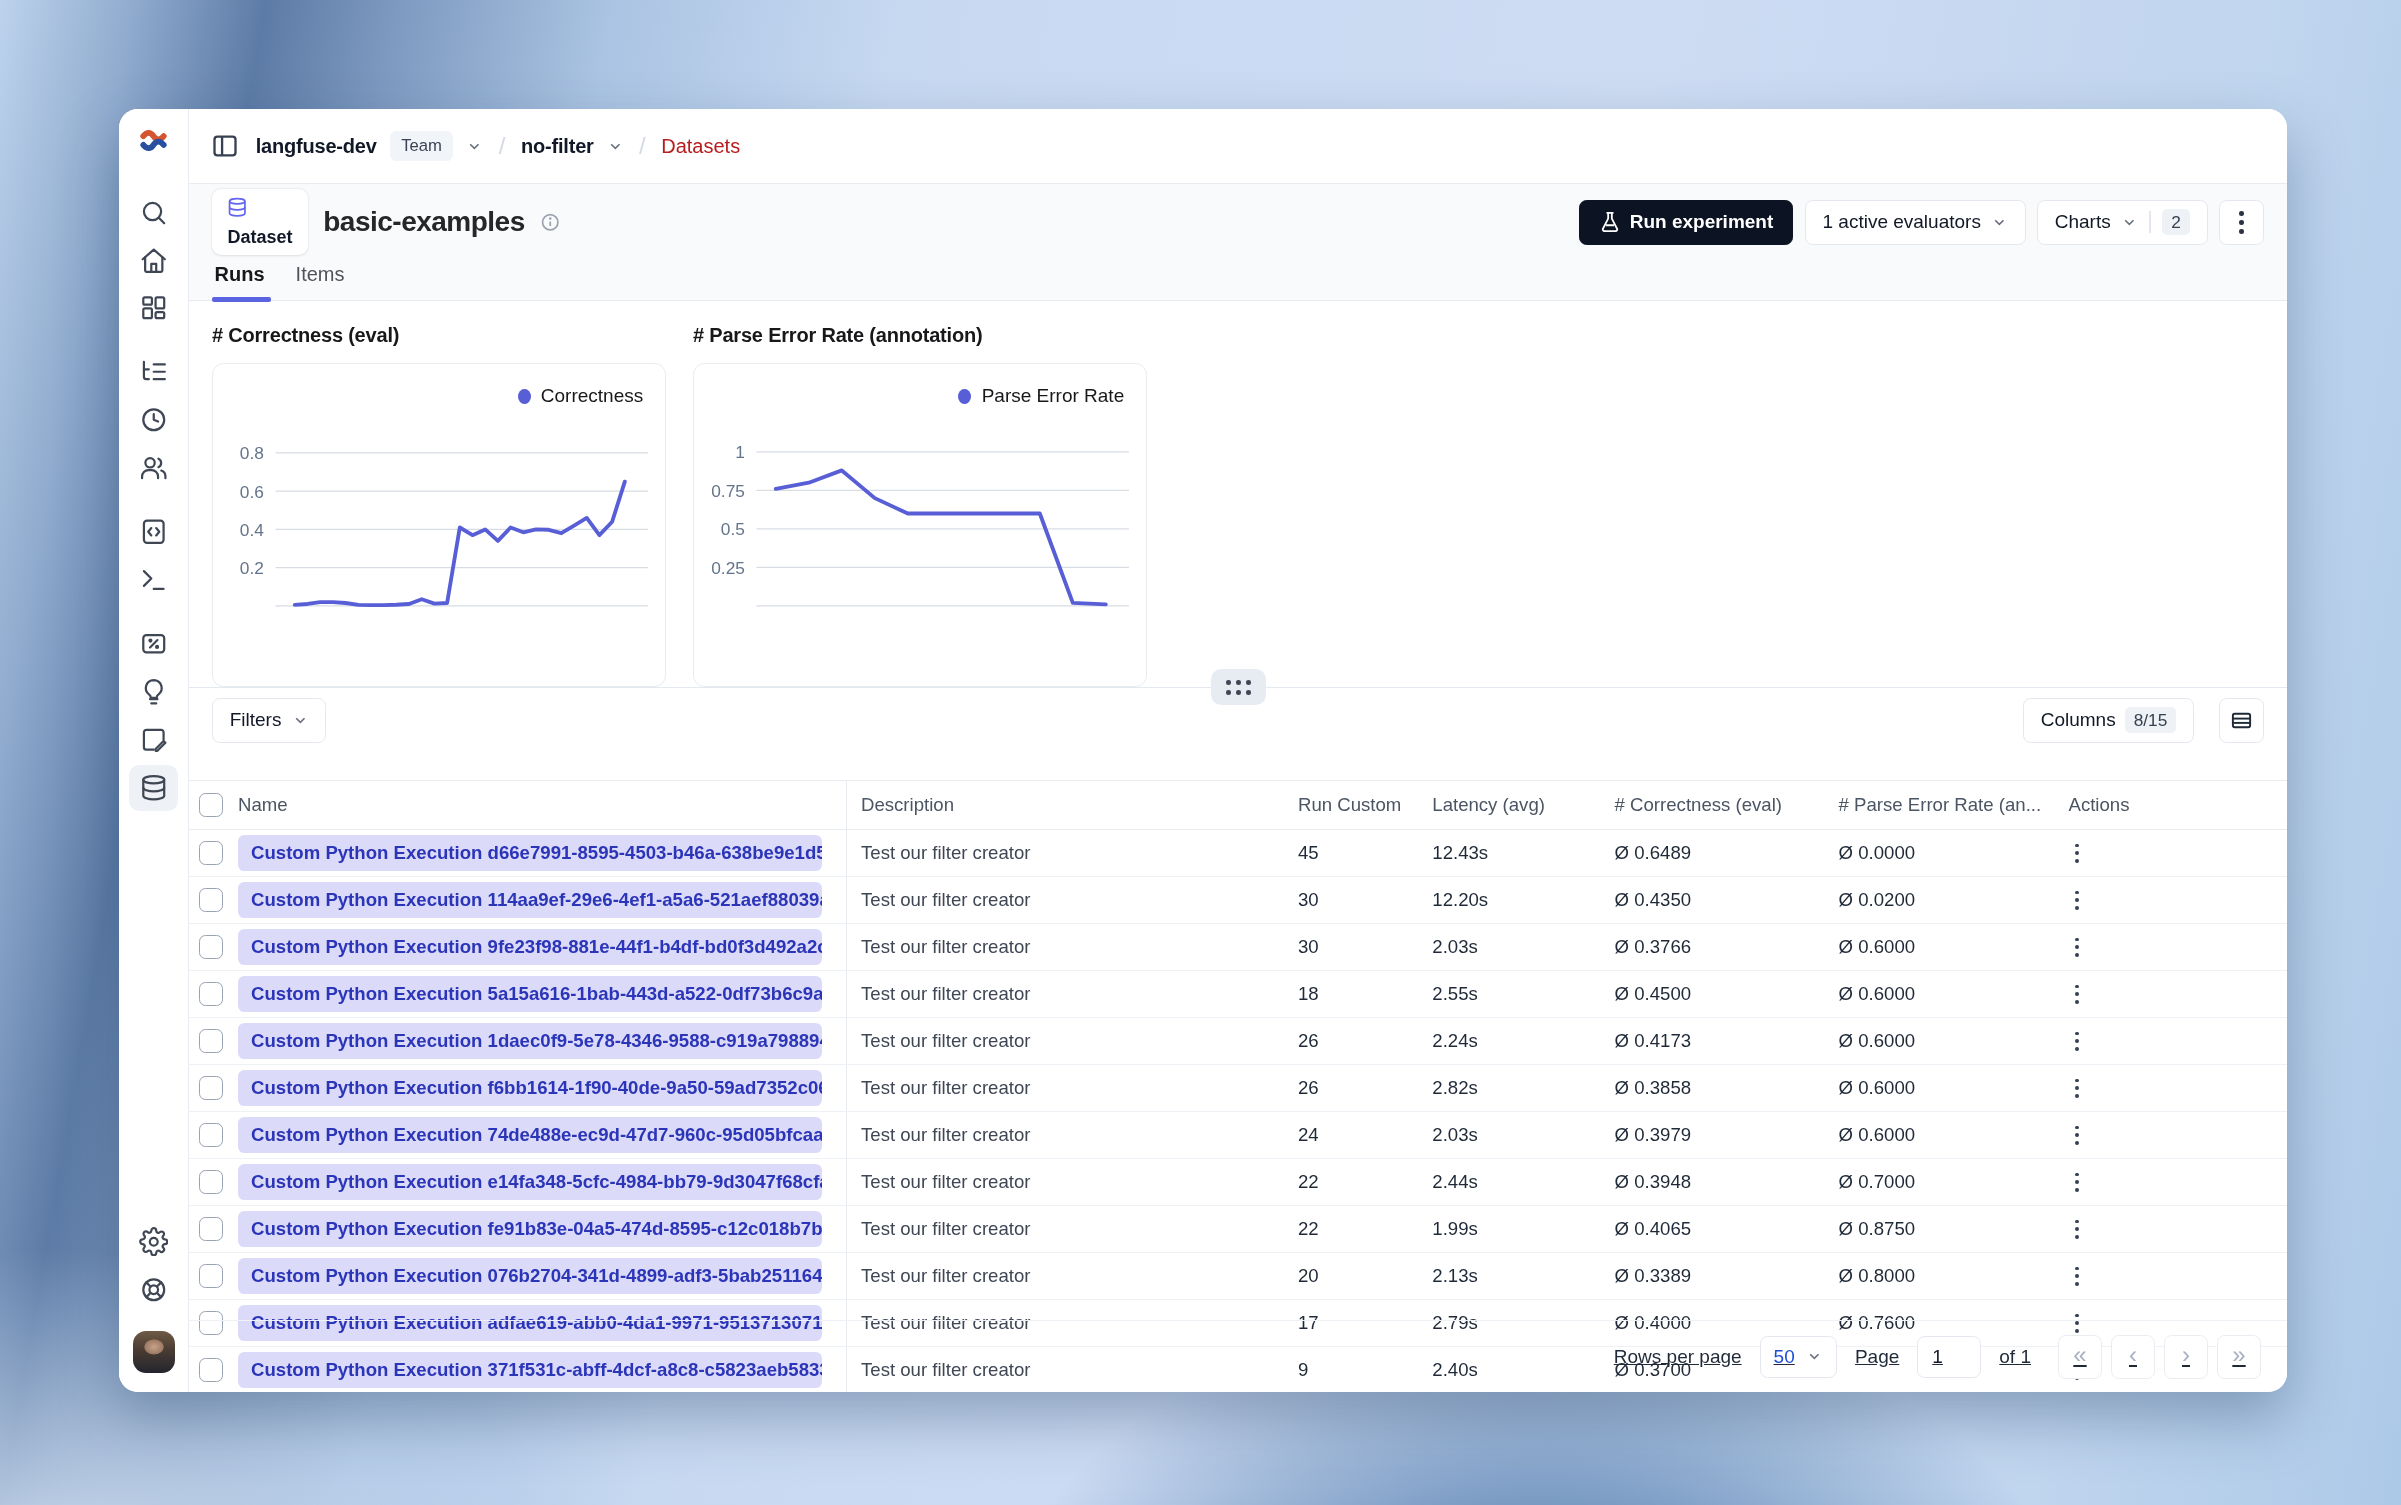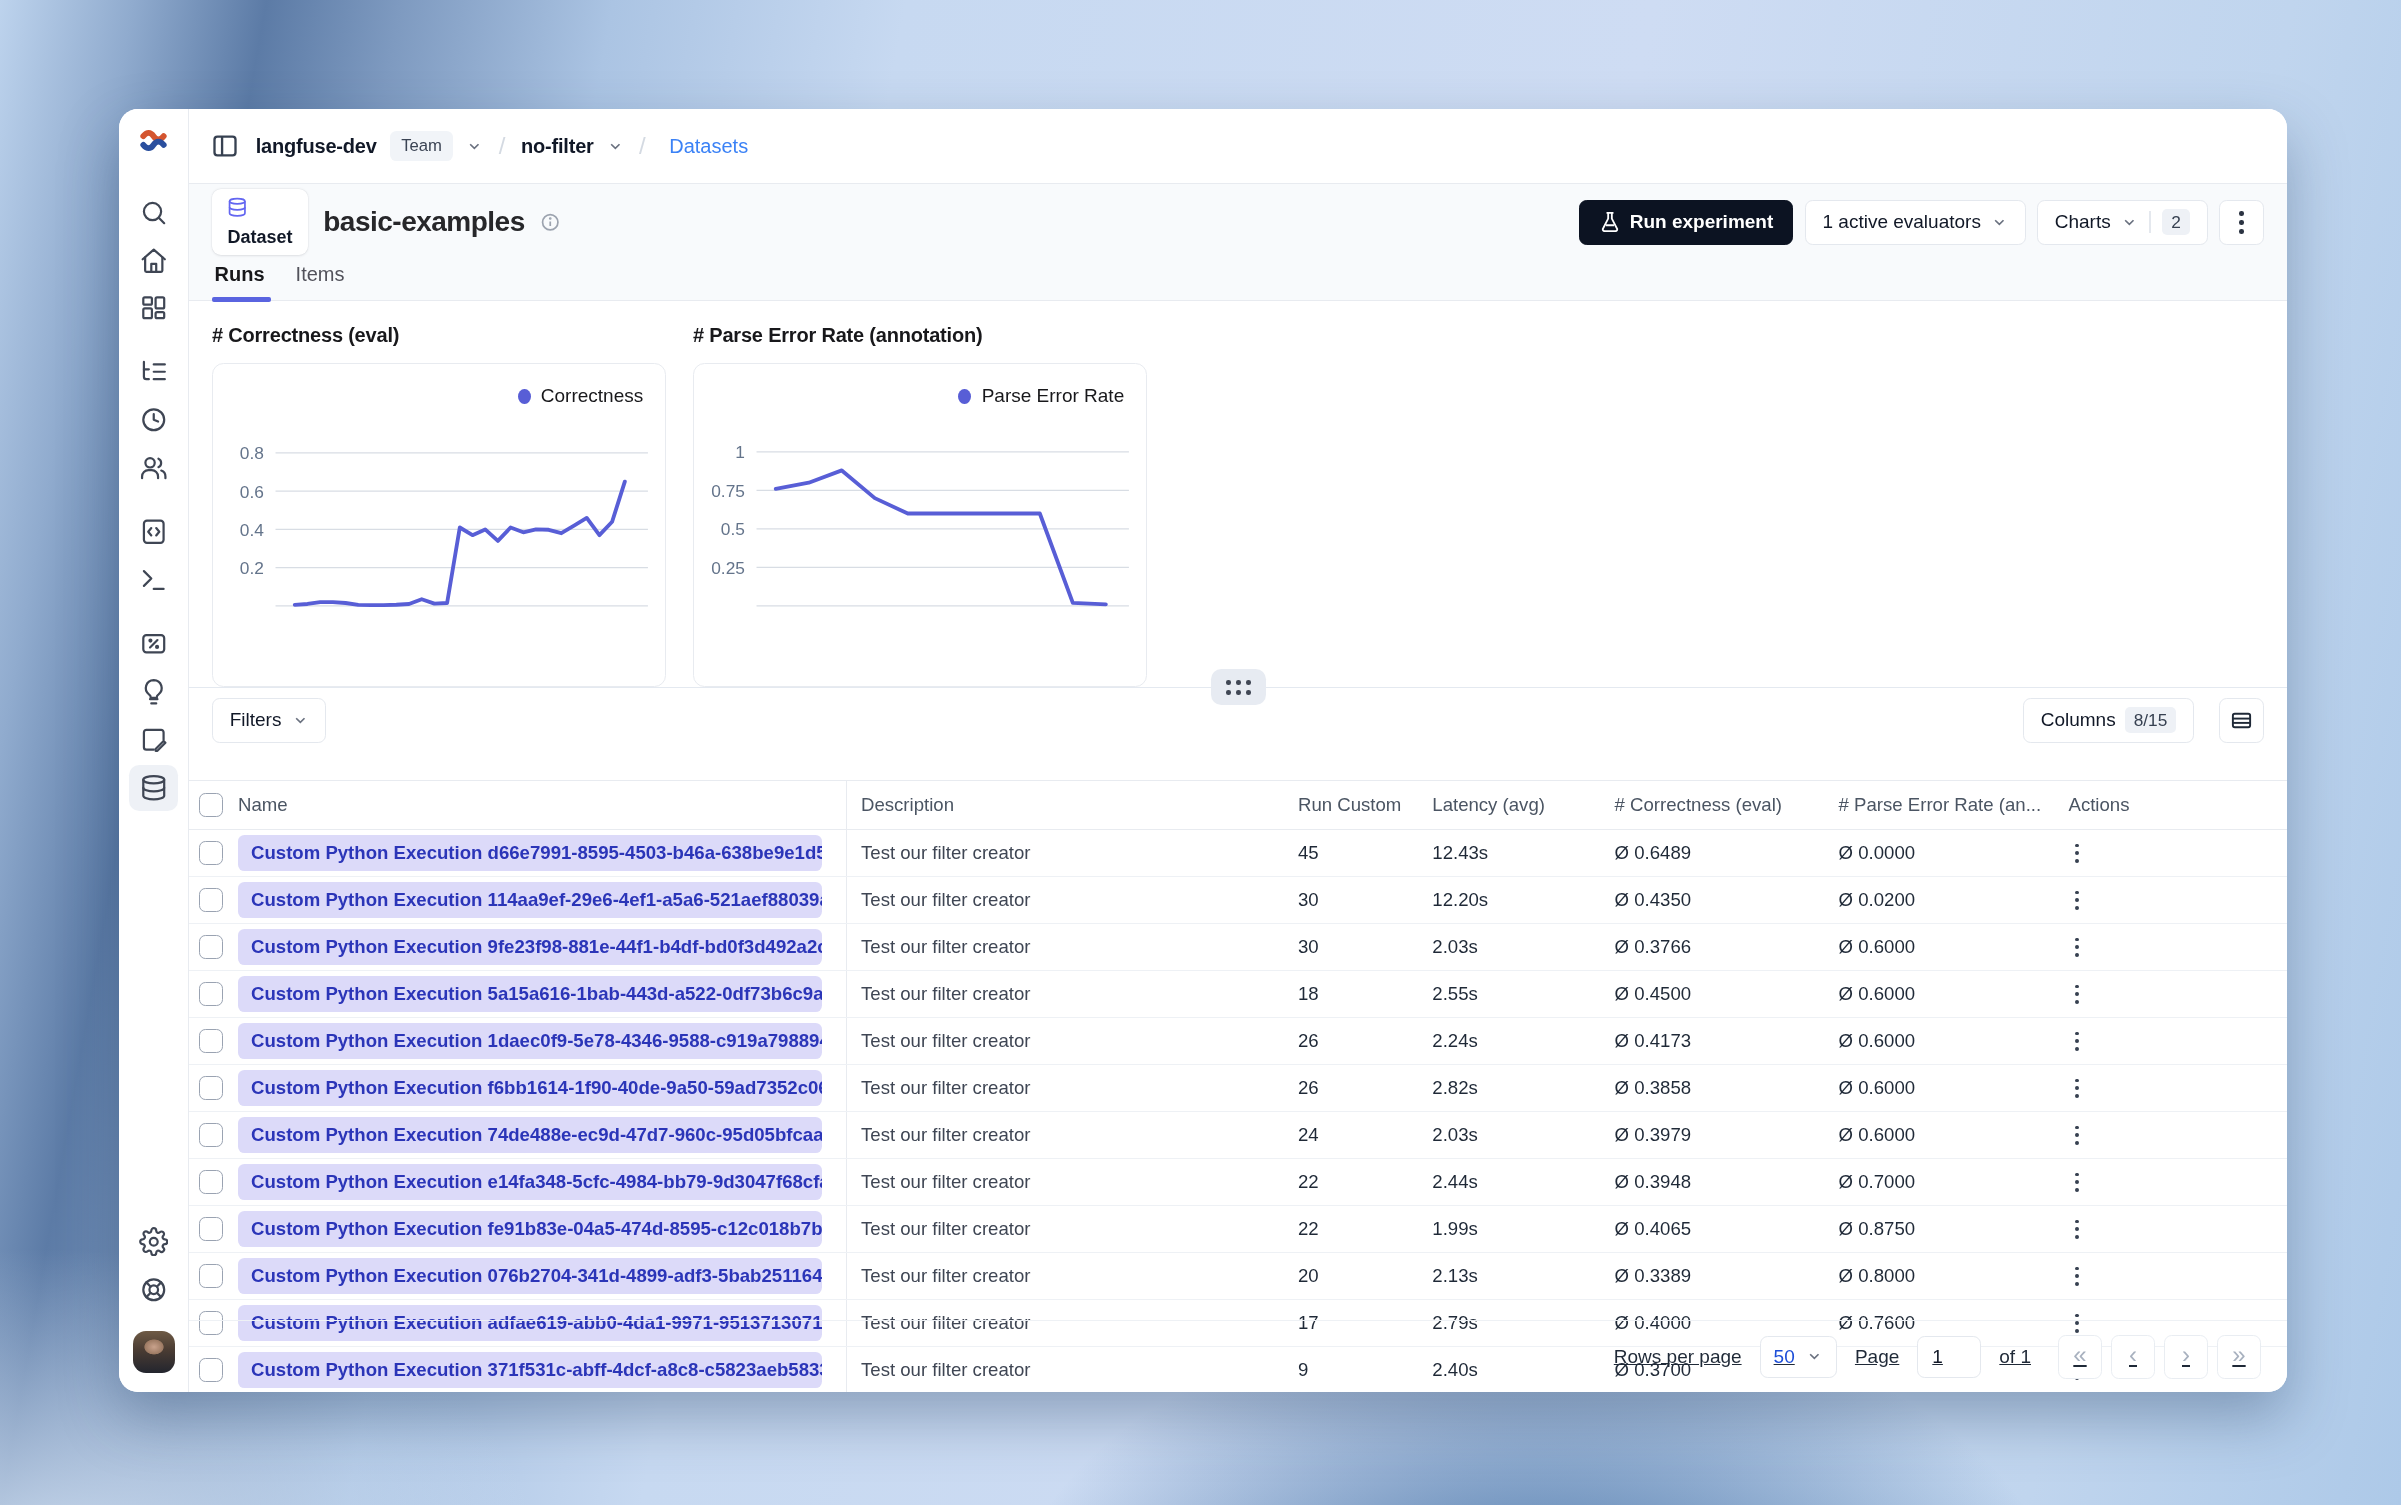--- a/index.html
+++ b/index.html
@@ -32,21 +32,21 @@
   
   .main { flex:1; min-width:0; display:flex; flex-direction:column; background:#fff; }
   .topbar { height:75px; flex:0 0 75px; border-bottom:1.3px solid #e8ebf0; display:flex; align-items:center; padding:0 22px; gap:16.7px; }
   .icon-btn { background:none; border:none; color:#374151; display:grid; place-items:center; cursor:pointer; }
   .icon-btn svg { width:28px; height:28px; }
   .crumbs { display:flex; align-items:center; gap:13px; font-size:20px; color:#111827; }
   .crumb-name { font-weight:600; letter-spacing:-0.2px; }
   .badge-gray { background:#f1f4f8; border-radius:6.4px; padding:5.1px 11.5px; font-size:16.7px; color:#3b4454; font-weight:500; }
   .chev { width:16.7px; height:16.7px; color:#6b7280; }
   .slash { color:#d4dae2; font-size:24px; font-weight:300; margin:0 2.6px; }
-  .crumb-muted { color:#3b82f6; font-weight:500;margin-left:8px; }
+  .crumb-muted { color:#b91c1c; font-weight:500; }
   
   .pagehead { background:#f8fafc; padding:15.4px 23px 0; border-bottom:1.3px solid #e8ebf0; flex:0 0 114px; }
   .title-row { display:flex; align-items:center; gap:15.4px; height:46px; }
   .dataset-badge { background:#fff; border-radius:9px; padding:7.7px 15.4px; display:flex; align-items:flex-start; gap:9px; font-size:18px; font-weight:700; color:#111827; box-shadow:0 0.6px 2.6px rgba(15,23,42,.10), 0 0 0 0.6px rgba(15,23,42,.03);flex-direction:column; }
   .dataset-badge svg { width:20.5px; height:20.5px; color:#6366f1; }
   .page-title { font-size:28px; font-weight:600; color:#27272a; letter-spacing:-0.5px; }
   .info-icon { width:20.5px; height:20.5px; color:#9ca3af; }
   .head-actions { margin-left:auto; display:flex; align-items:center; gap:11.5px; }
   .btn { display:flex; align-items:center; gap:9px; background:#fff; border:1.3px solid #e4e8ee; border-radius:7.7px; height:45px; padding:0 16.7px; font-size:19px; color:#111827; font-weight:500; font-family:inherit; cursor:pointer; }
   .btn .chev { margin-left:1.3px; }

